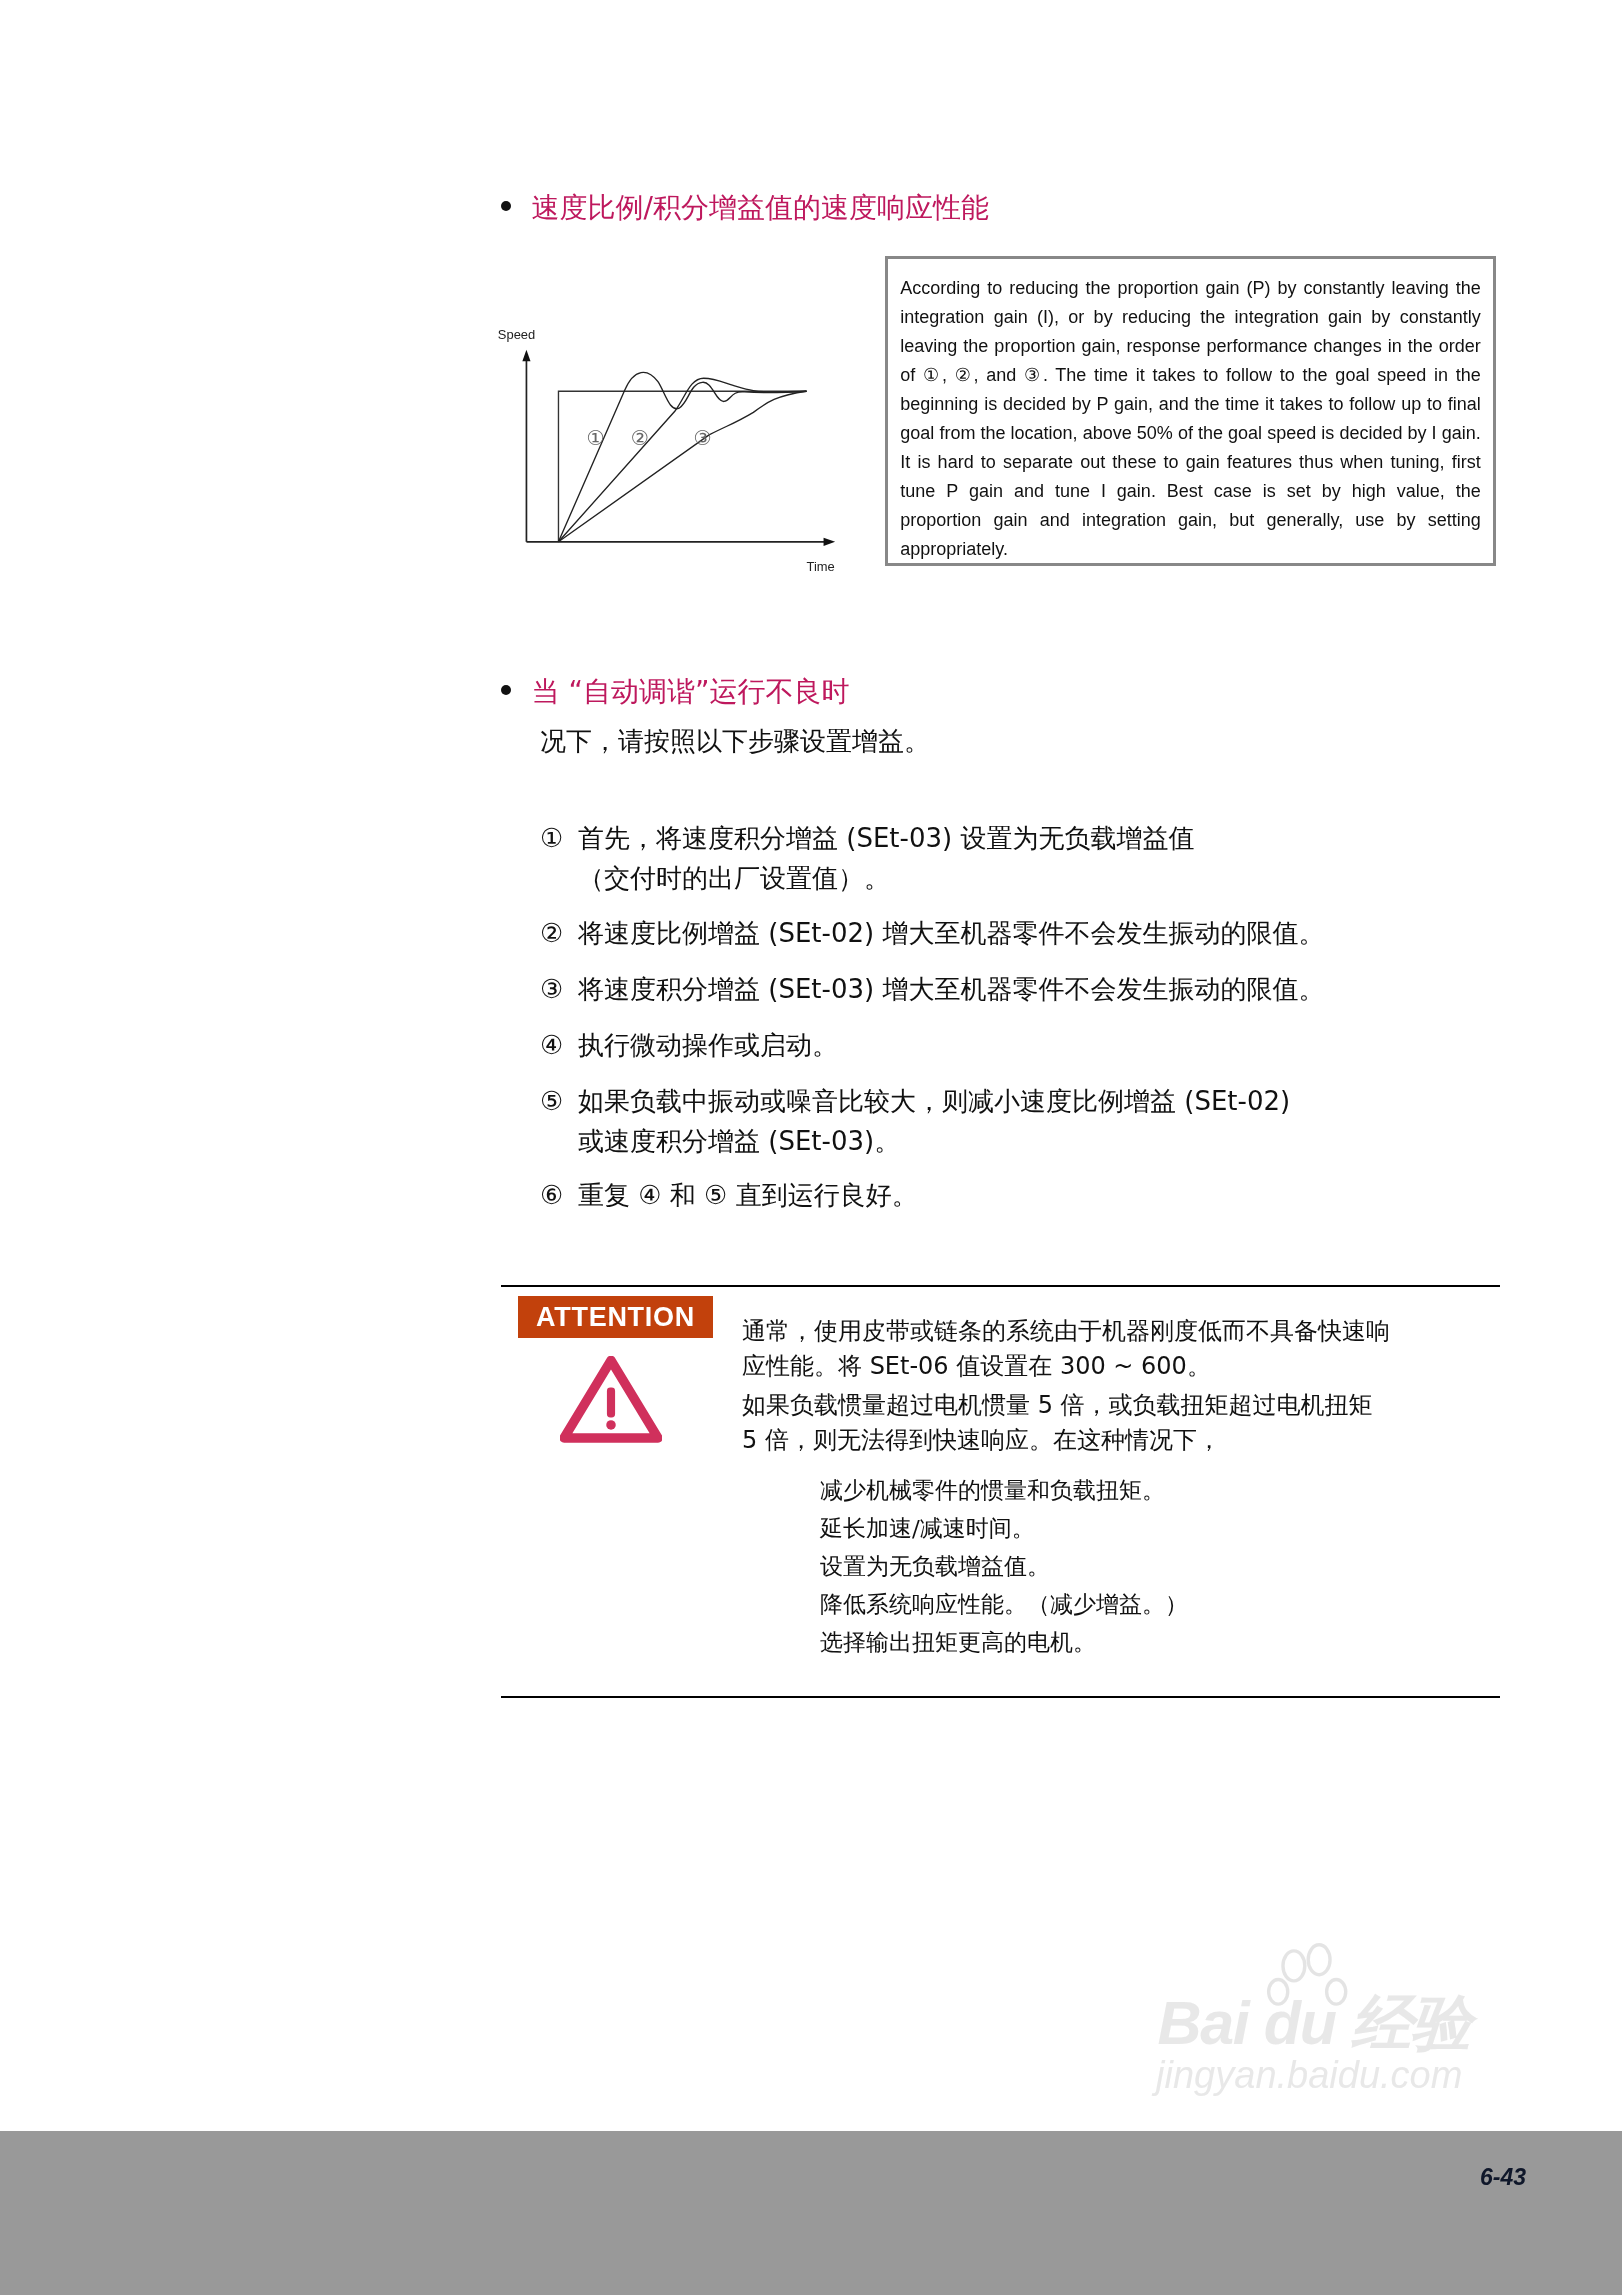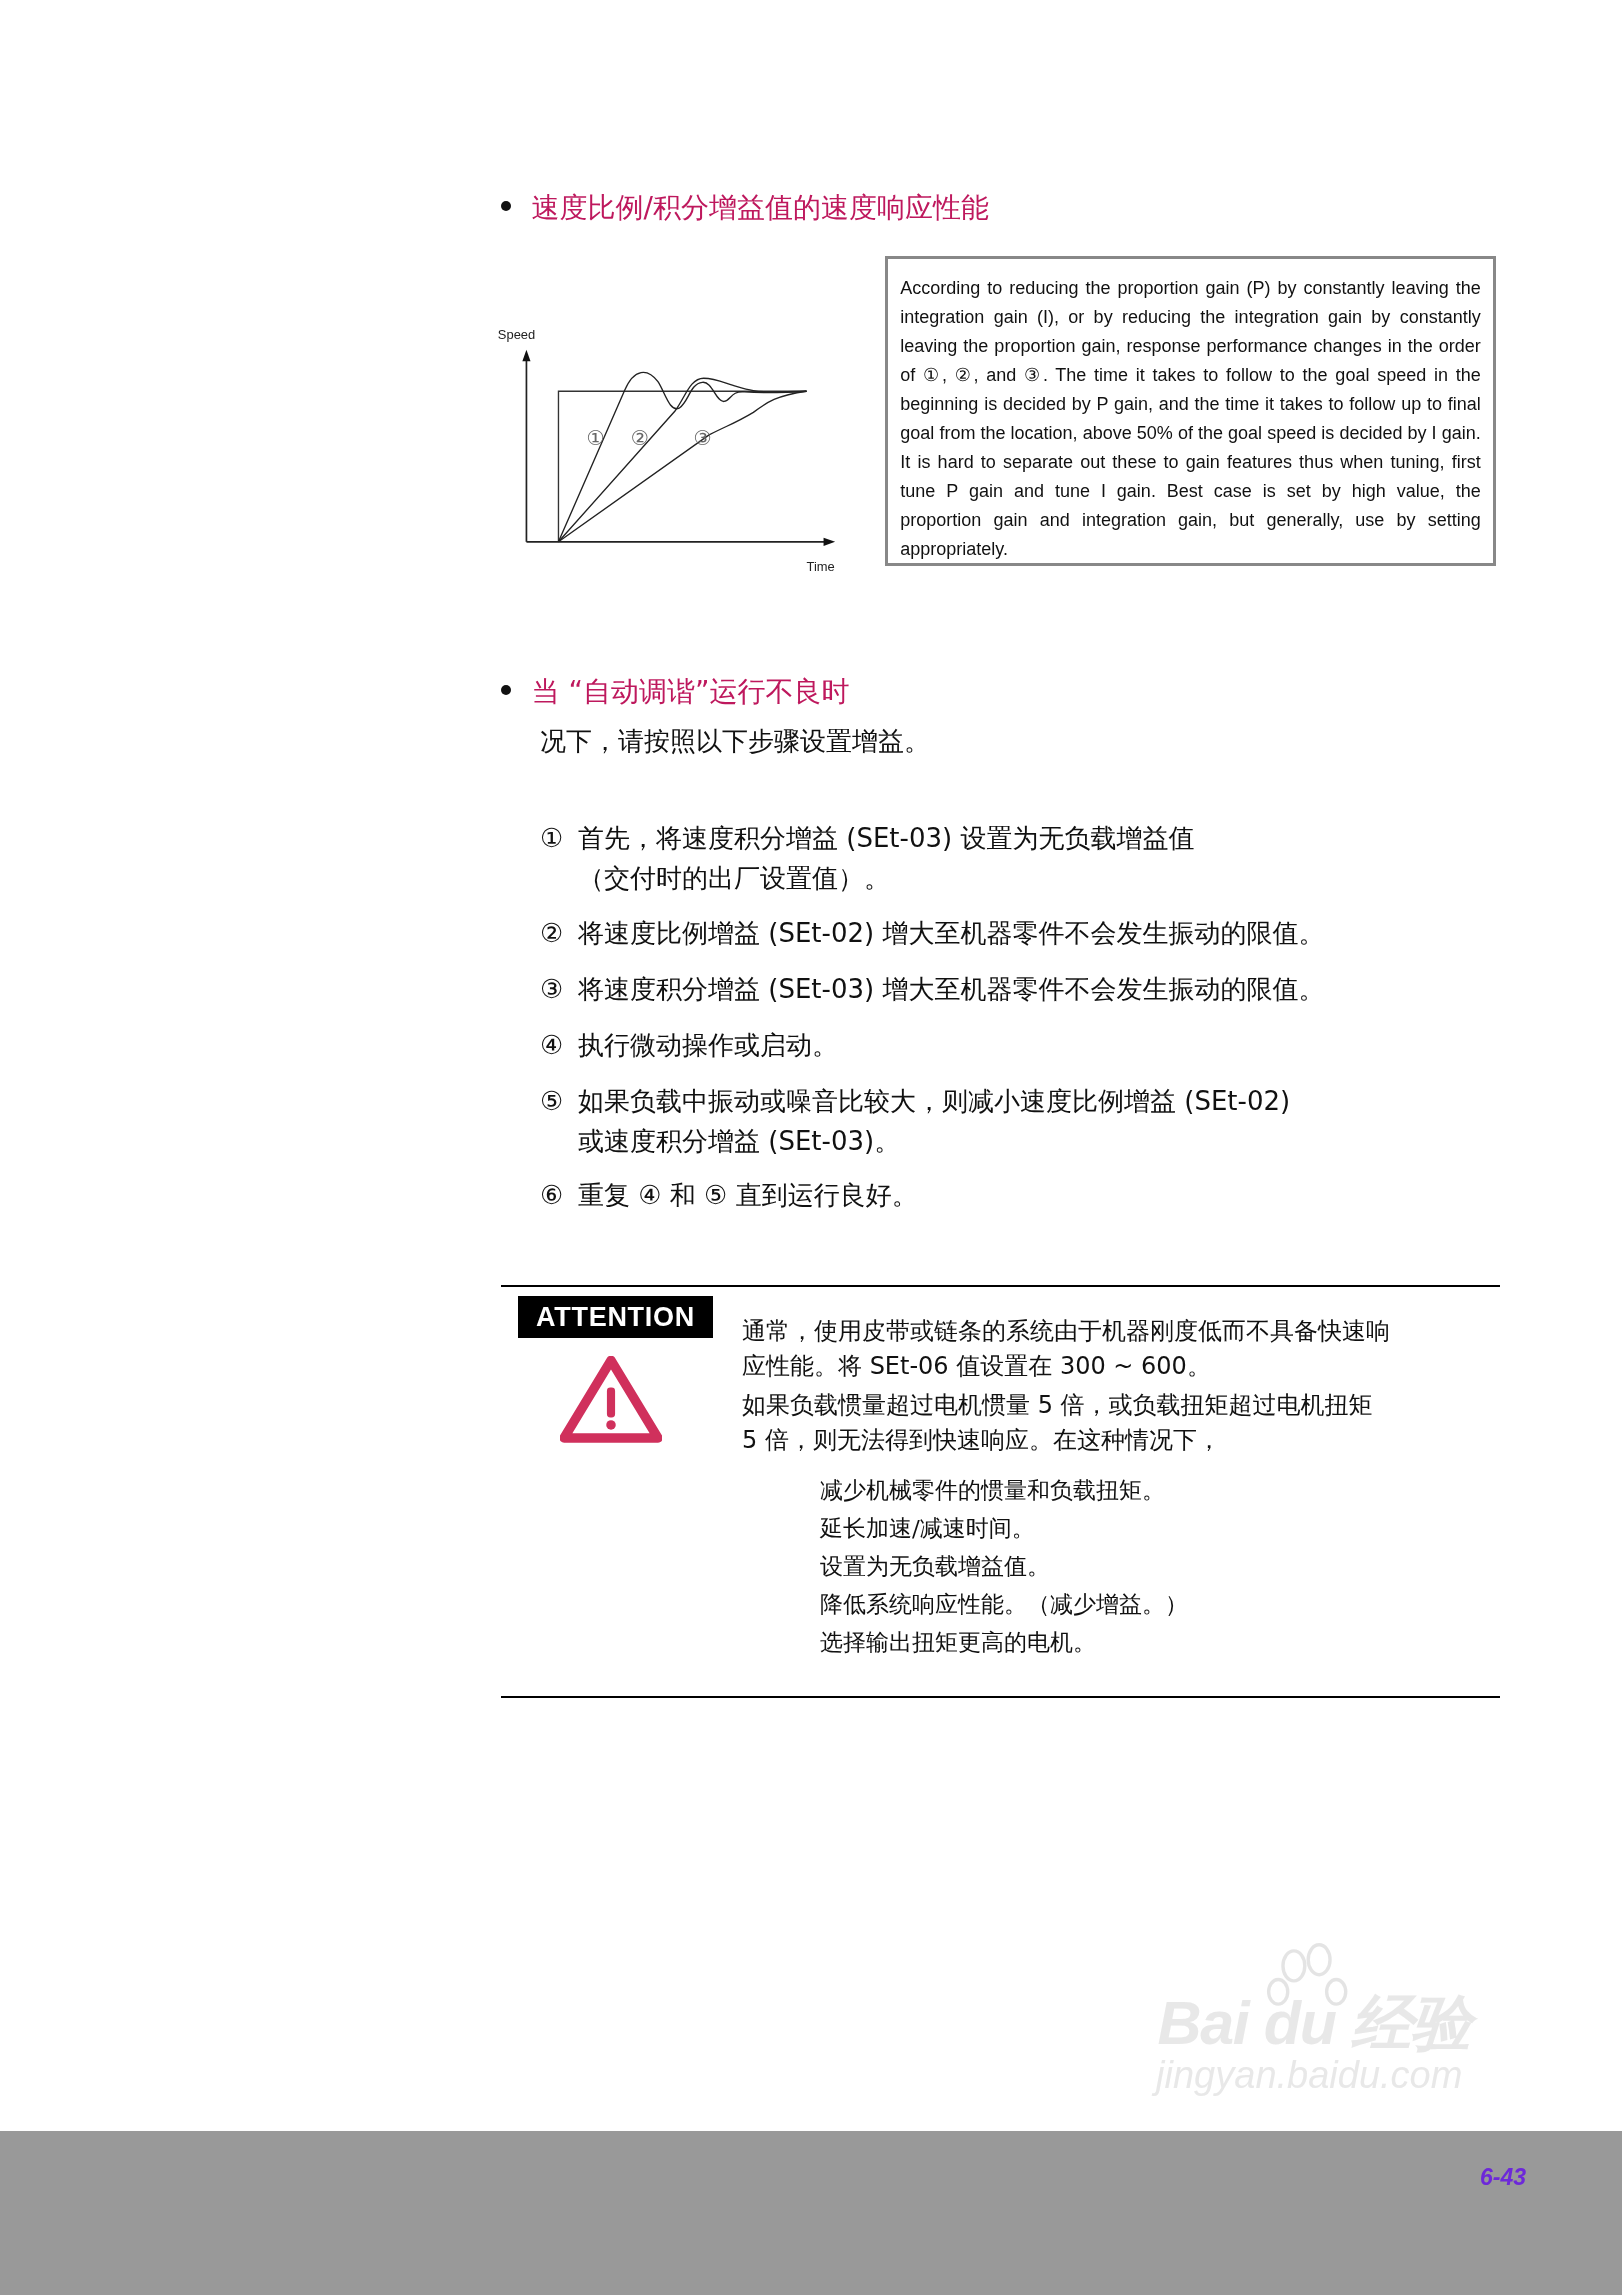--- a/index.html
+++ b/index.html
@@ -21,29 +21,29 @@
     padding: 15px 12.3px 0 12.3px;
     font-family: "Liberation Sans", sans-serif; font-size: 18px; line-height: 29px;
     text-align: justify; color: #111;
   }
   .body-text { font-size: 26px; line-height: 40px; color: #111; }
   .step { font-size: 26px; line-height: 40px; color: #111; white-space: nowrap; }
   .step .num { display: inline-block; width: 38px; }
   .step .cont { padding-left: 38px; }
   .rule { background: #000; height: 2px; }
   .attention-tag {
-    background: #000000; color: #fff; font-family: "Liberation Sans", sans-serif;
+    background: #c2410c; color: #fff; font-family: "Liberation Sans", sans-serif;
     font-weight: bold; font-size: 27px; letter-spacing: 0.7px;
     display: flex; align-items: center; justify-content: center;
   }
   .att-text { font-size: 24px; line-height: 35px; color: #111; }
   .att-list { font-family: "DejaVu Serif", "Liberation Serif", serif; font-size: 23px; line-height: 38px; color: #111; }
   .footer-band { background: #999999; }
   .watermark { color: #e6e6e6; font-family: "Liberation Sans", sans-serif; }
-  .page-num { color: #6d28d9; font-family: "Liberation Sans", sans-serif; font-weight: bold; font-style: italic; font-size: 23px; }
+  .page-num { color: #0f172a; font-family: "Liberation Sans", sans-serif; font-weight: bold; font-style: italic; font-size: 23px; }
   .chart-label { font-family: "Liberation Sans", sans-serif; }
 </style>
 </head>
 <body>
 
 <div class="abs bullet-head" style="left:501px; top:191px;">
   <span class="dot"></span><span>速度比例/积分增益值的速度响应性能</span>
 </div>
 
 <div class="abs" style="left:491px; top:310px; width:368px; height:266px;">

